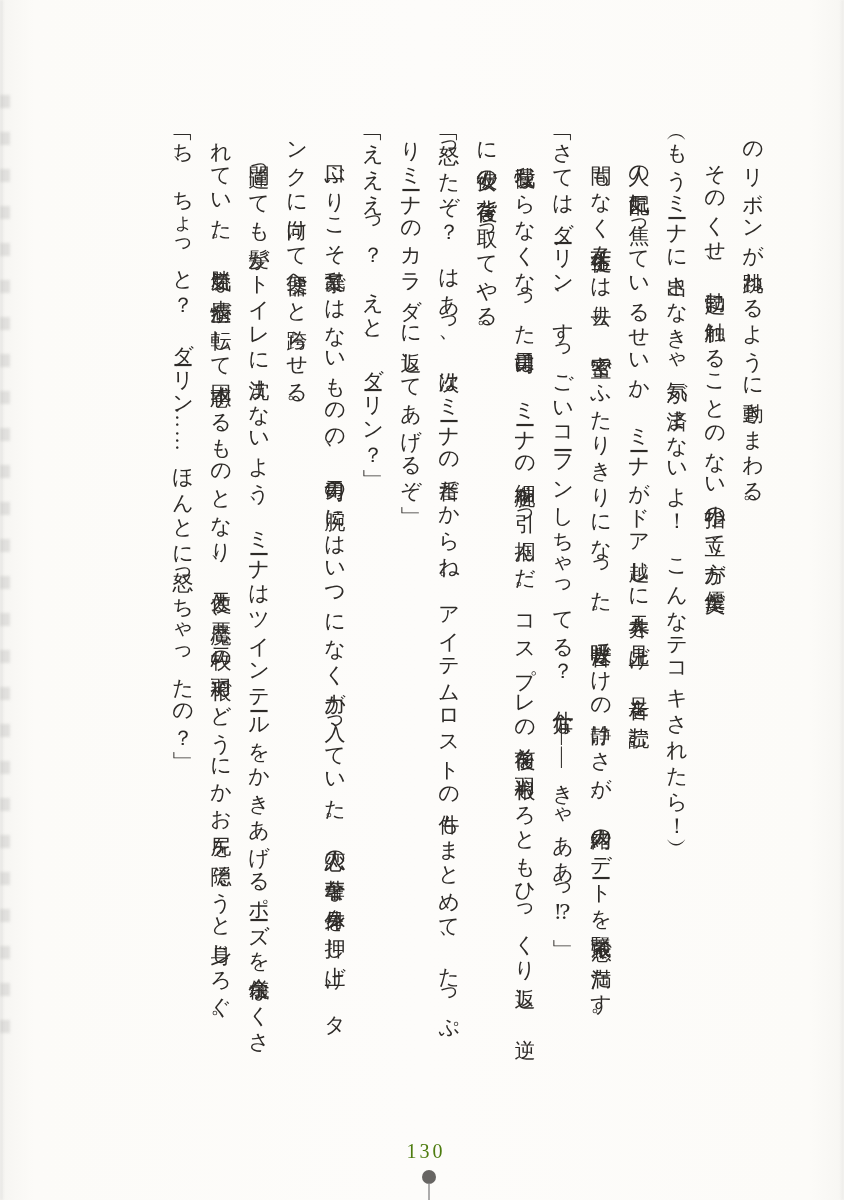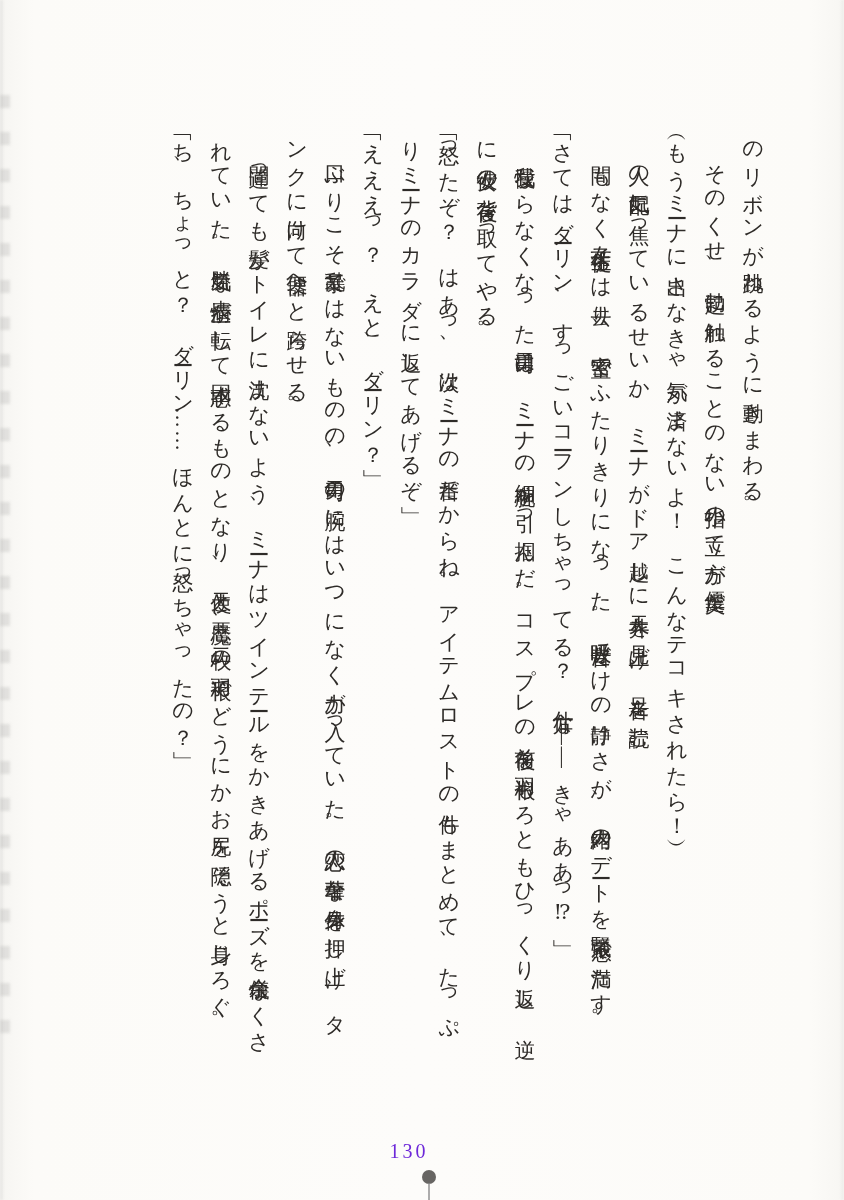--- a/index.html
+++ b/index.html
@@ -36,26 +36,26 @@
     padding: 0;
   }
   .text-block p.indent {
     text-indent: 23px;          
   }
 
   
   .page-number {
     position: absolute;
     top: 1140px;
-    left: 359px;
+    left: 376px;
     width: 100px;
     text-align: center;
     font-size: 20px;
     letter-spacing: 3px;
-    color: #6d28d9;
+    color: #4d7c0f;
   }
   .footer-dot {
     position: absolute;
     left: 422px;
     top: 1170px;
     width: 14px;
     height: 14px;
     border-radius: 50%;
     background: #4c4a48;
     opacity: 0.85;

